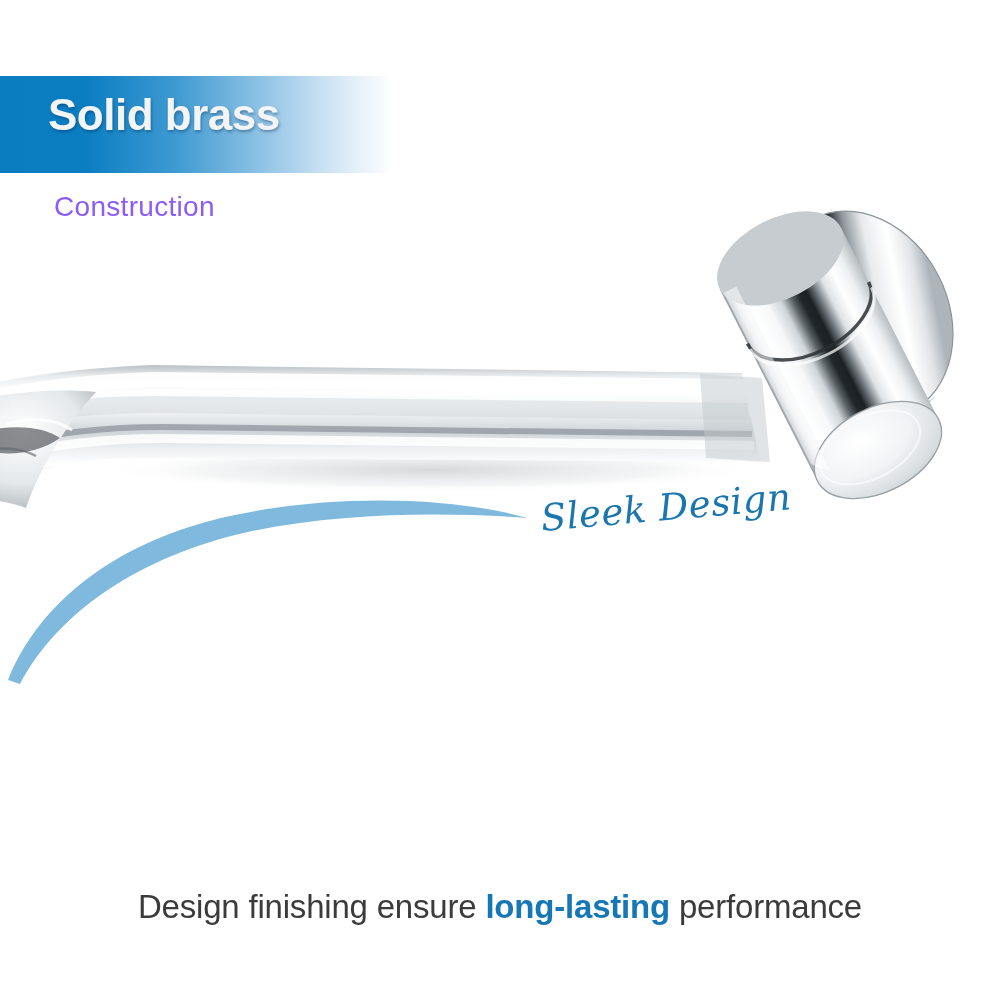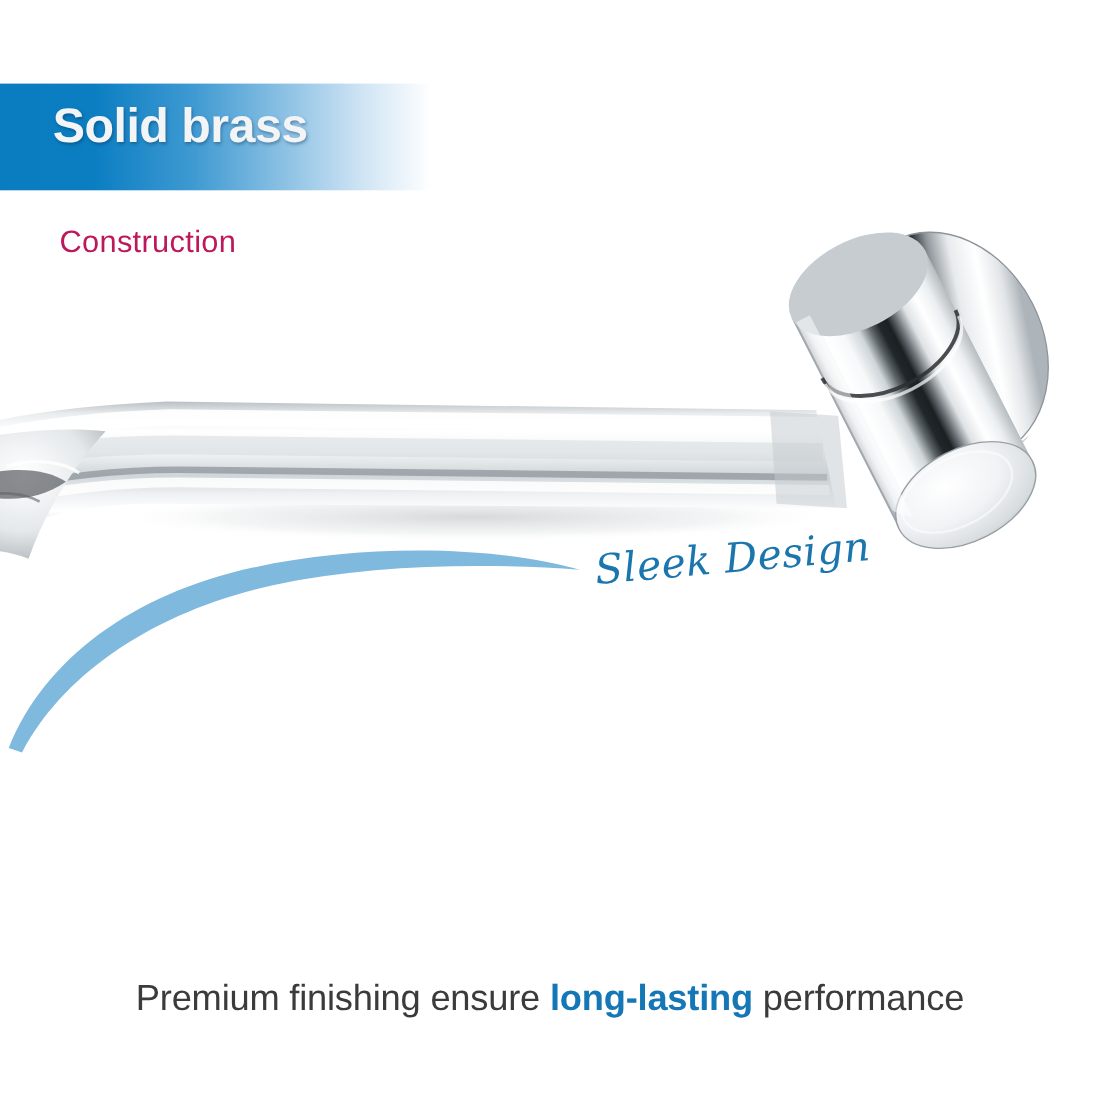--- a/index.html
+++ b/index.html
@@ -39,24 +39,24 @@
     font-weight: bold;
     color: #f2f4f5;
     letter-spacing: -0.5px;
     text-shadow: 1px 2px 3px rgba(0,40,80,0.38);
     white-space: nowrap;
     font-family: "Liberation Sans", sans-serif;
   }
   #subhead-text {
     position: absolute;
     left: 54px;
-    top: 204px;
+    top: 191px;
     font-size: 28px;
     font-weight: normal;
-    color: #be185d;
+    color: #8b5cf6;
     letter-spacing: 0.3px;
     white-space: nowrap;
     font-family: "Liberation Sans", sans-serif;
   }
 
   
   #product-figure {
     position: absolute;
     left: 0;
     top: 0;
@@ -246,15 +246,15 @@
              C 448,512 340,512 248,532
              C 140,556 58,612 20,684 Z" fill="#7fb9dd"></path>
   </svg>
 
   <div id="headline-banner"></div>
   <div id="headline-text">Solid brass</div>
   <div id="subhead-text">Construction</div>
 
   <div id="callout-label">Sleek Design</div>
 
-  <div id="bottom-caption"><span>Premium finishing ensure </span><span class="hl">long-lasting</span><span> performance</span></div>
+  <div id="bottom-caption"><span>Design finishing ensure </span><span class="hl">long-lasting</span><span> performance</span></div>
 
 </div>
 
 </body></html>

